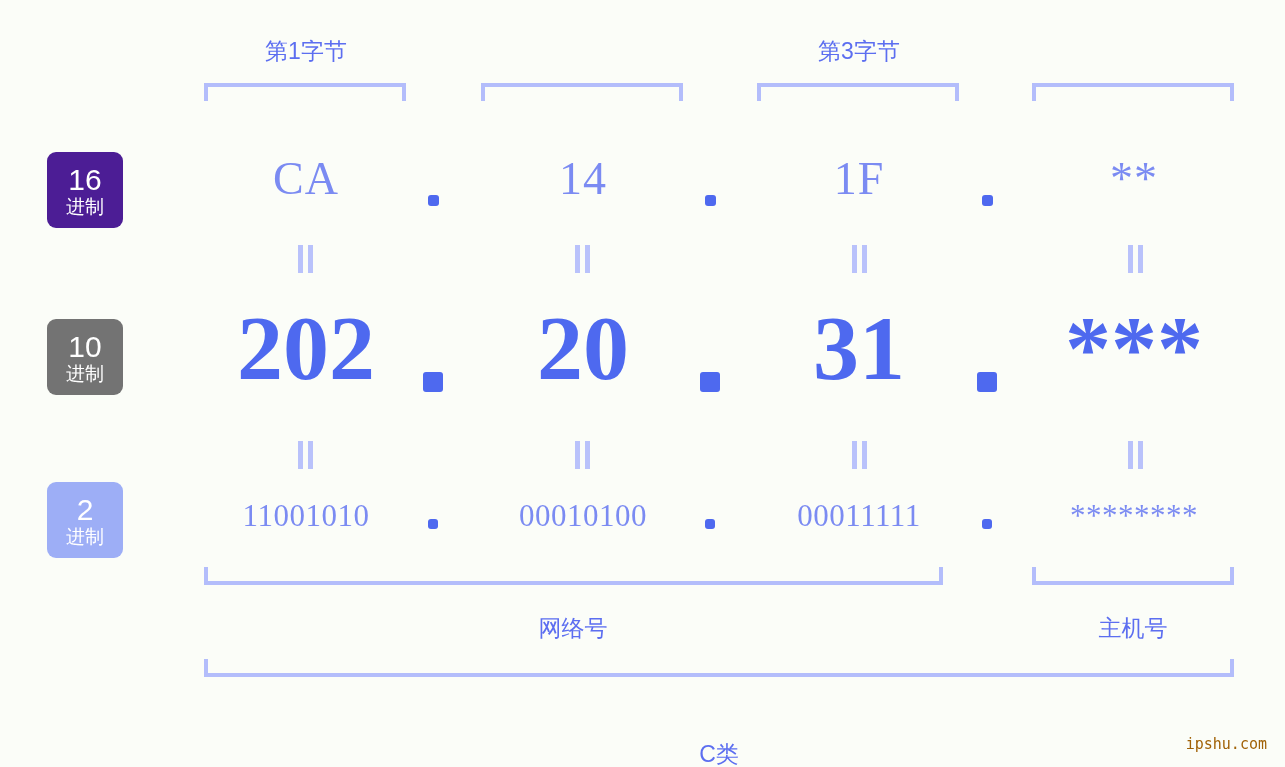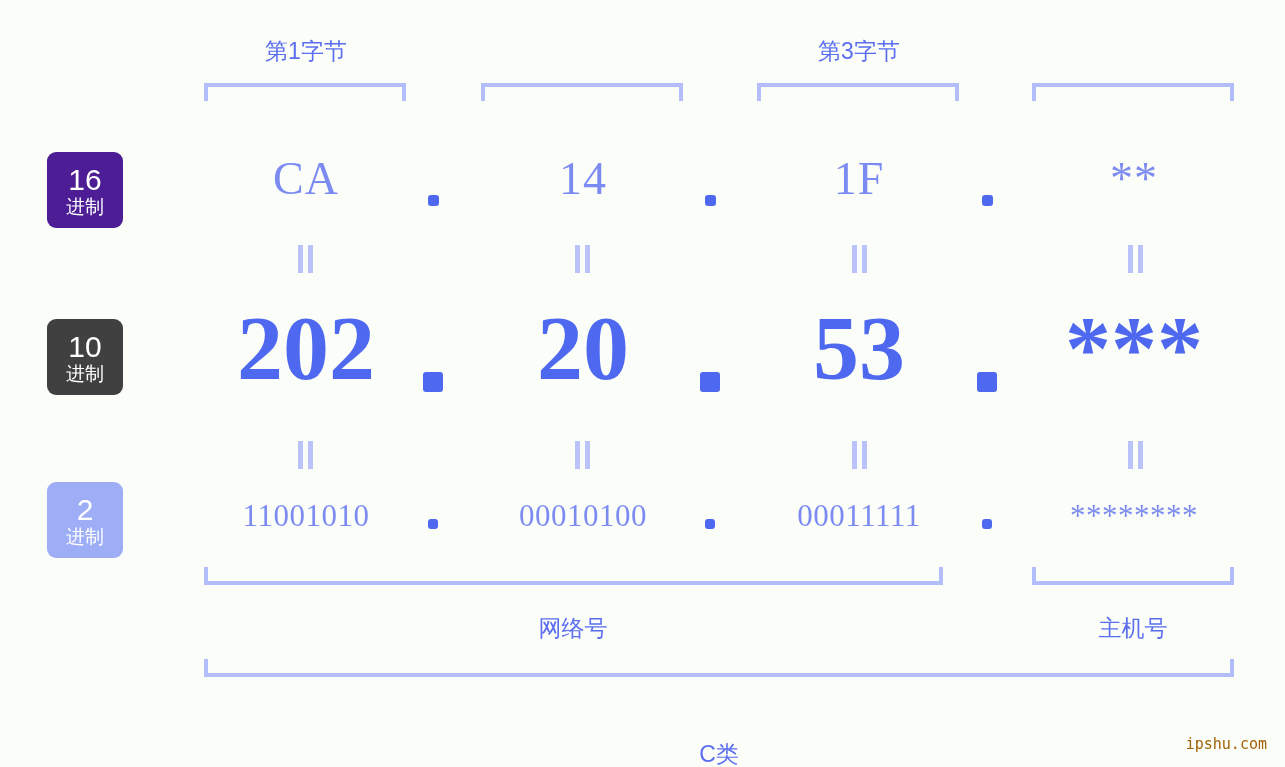--- a/index.html
+++ b/index.html
@@ -173,21 +173,21 @@
 
   <div class="bracket bracket-down" style="left:204px; top:83px; width:202px;"></div>
   <div class="bracket bracket-down" style="left:481px; top:83px; width:202px;"></div>
   <div class="bracket bracket-down" style="left:757px; top:83px; width:202px;"></div>
   <div class="bracket bracket-down" style="left:1032px; top:83px; width:202px;"></div>
 
   <div class="badge" style="top:152px; background:#4c1d95;">
     <span class="num">16</span>
     <span class="sub">进制</span>
   </div>
-  <div class="badge" style="top:319px; background:#404040;">
+  <div class="badge" style="top:319px; background:#737373;">
     <span class="num">10</span>
     <span class="sub">进制</span>
   </div>
   <div class="badge" style="top:482px; background:#9daef6;">
     <span class="num">2</span>
     <span class="sub">进制</span>
   </div>
 
   <div class="row-hex">
     <div class="cell" style="left:186px;">CA</div>
@@ -212,21 +212,21 @@
       <i></i>
     </div>
   <div class="eq eq-a" style="left:1126px;">
       <i></i>
       <i></i>
     </div>
 
   <div class="row-dec">
     <div class="cell" style="left:186px;">202</div>
     <div class="cell" style="left:463px;">20</div>
-    <div class="cell" style="left:739px;">53</div>
+    <div class="cell" style="left:739px;">31</div>
     <div class="cell" style="left:1014px;">***</div>
     <div class="dot dot-dec" style="left:423px;"></div>
     <div class="dot dot-dec" style="left:700px;"></div>
     <div class="dot dot-dec" style="left:977px;"></div>
   </div>
 
   <div class="eq eq-b" style="left:296px;">
       <i></i>
       <i></i>
     </div>

